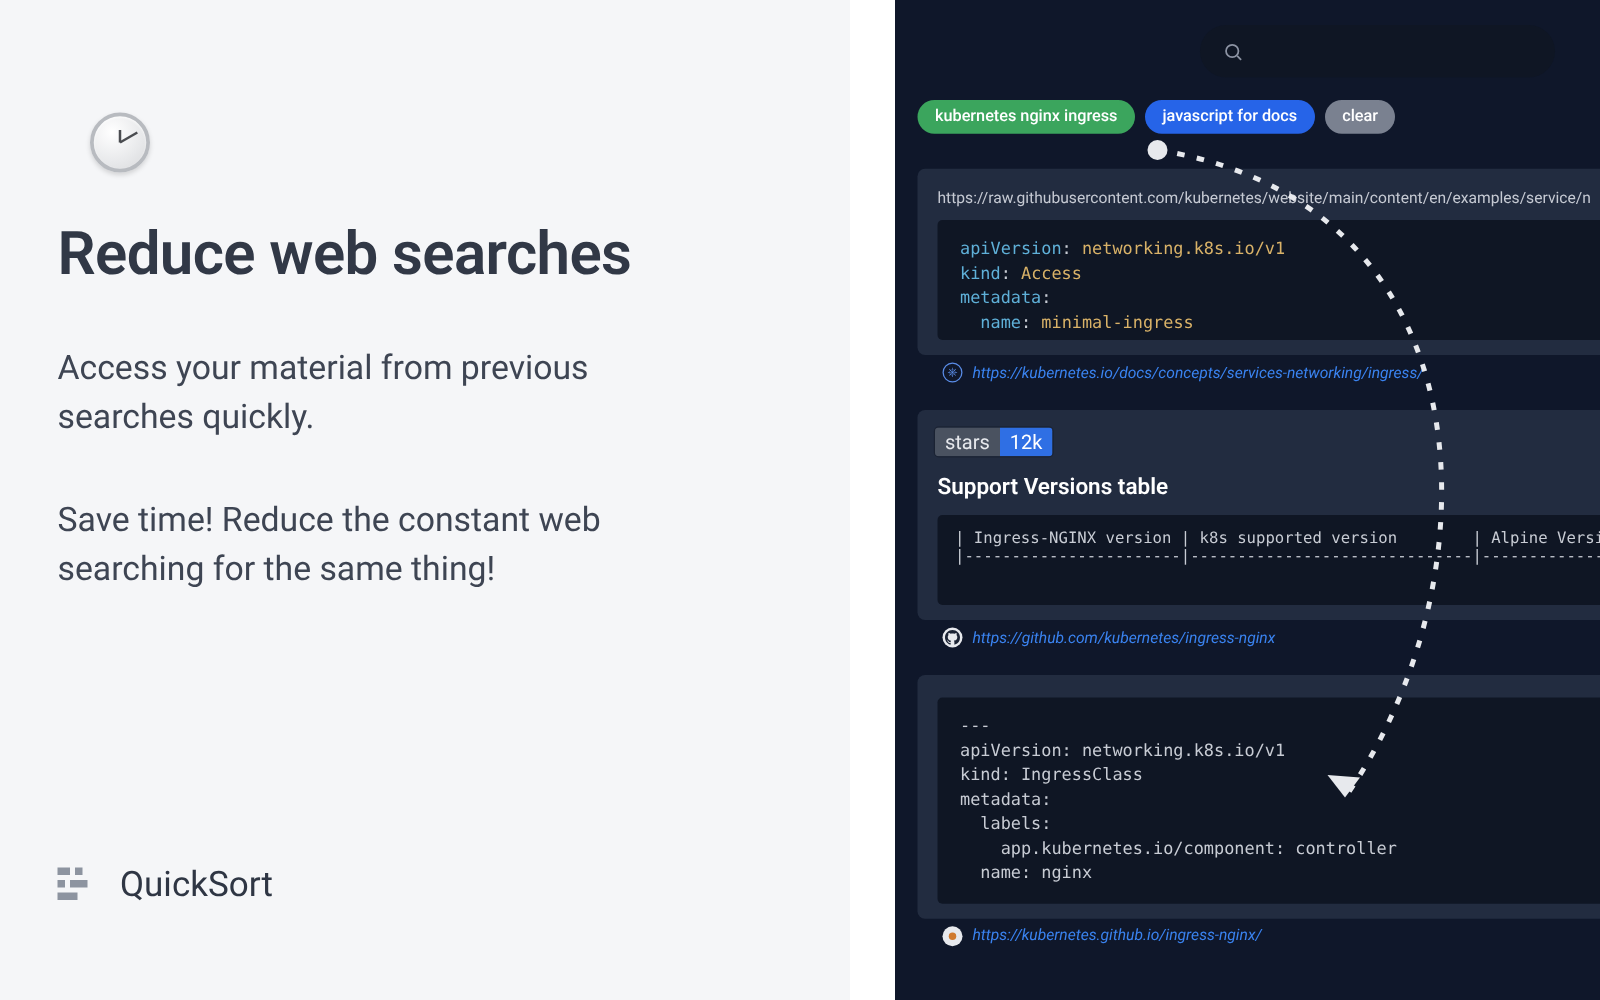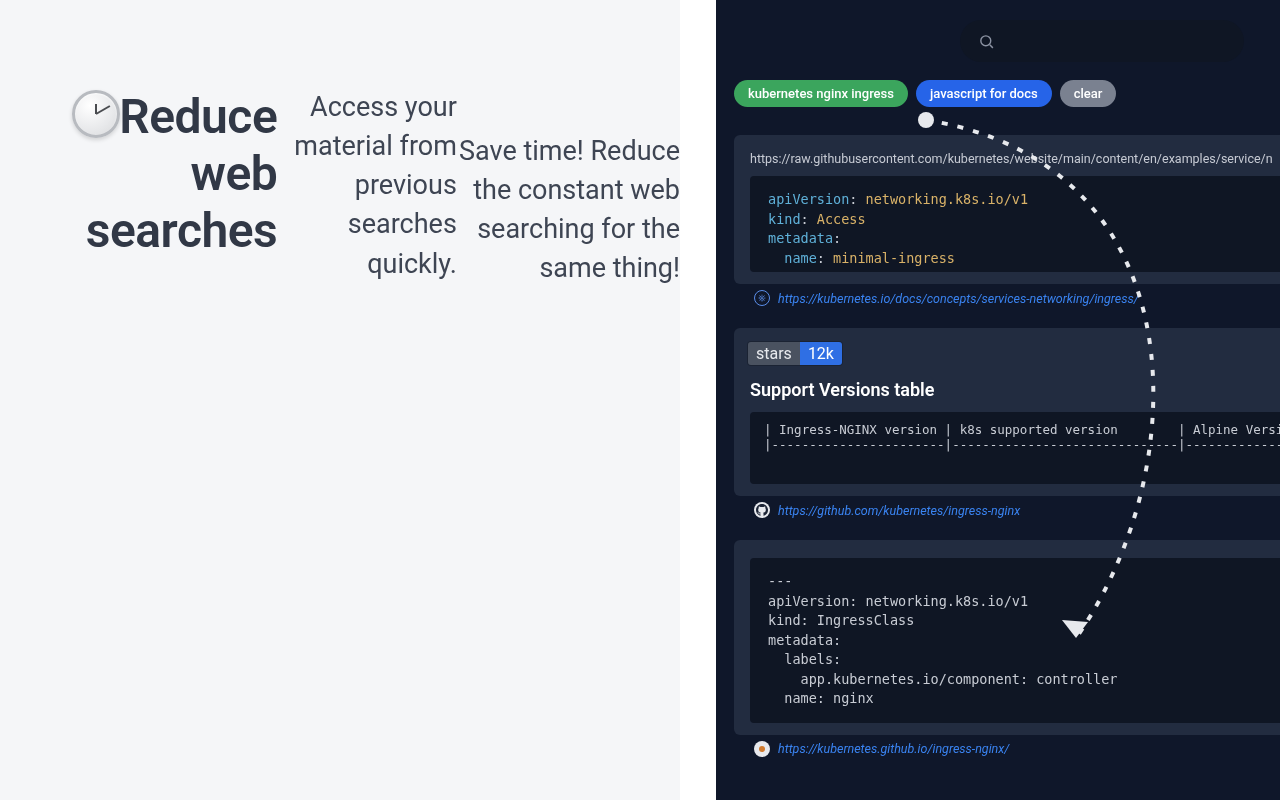--- a/index.html
+++ b/index.html
@@ -3,22 +3,21 @@
 <meta charset="utf-8">
 <style>
   * { box-sizing: border-box; margin: 0; padding: 0; }
   html, body { width: 1280px; height: 800px; overflow: hidden; font-family: -apple-system, BlinkMacSystemFont, "Segoe UI", Roboto, Helvetica, Arial, sans-serif; }
   .root { display: flex; width: 100%; height: 100%; }
   .left {
     width: 680px;
     background: #f5f6f8;
     padding: 88px 0 0 46px;
     display: flex;
-    flex-direction: row;
-    text-align: right;
+    flex-direction: column;
   }
   .clock-icon {
     width: 56px; height: 56px; margin-left: 24px; margin-bottom: 30px;
     position: relative;
   }
   .clock-face {
     width: 48px; height: 48px; border-radius: 50%;
     background: radial-gradient(circle at 35% 30%, #ffffff, #e8e9eb 60%, #d8d9db);
     border: 3px solid #b8bbc0;
     position: absolute; top: 2px; left: 2px;
@@ -148,20 +147,30 @@
     <div class="clock-icon">
       <div class="clock-face">
         <div class="clock-hand-h"></div>
         <div class="clock-hand-m"></div>
       </div>
     </div>
     <h1 class="headline">Reduce web searches</h1>
     <p class="para">Access your material from previous searches quickly.</p>
     <p class="para">Save time! Reduce the constant web searching for the same thing!</p>
     <div class="spacer-above-brand"></div>
+    <div class="brand">
+      <div class="brand-icon">
+        <span style="top:2px;left:0;width:10px;height:6px;"></span>
+        <span style="top:2px;left:14px;width:6px;height:6px;"></span>
+        <span style="top:12px;left:0;width:6px;height:6px;"></span>
+        <span style="top:12px;left:10px;width:14px;height:6px;"></span>
+        <span style="top:22px;left:0;width:16px;height:6px;"></span>
+      </div>
+      <span class="brand-name">QuickSort</span>
+    </div>
   </div>
 
   <div class="right">
     <div class="search-wrap">
       <svg viewBox="0 0 24 24">
           <circle cx="11" cy="11" r="7"></circle>
           <line x1="21" y1="21" x2="16.65" y2="16.65"></line>
         </svg>
     </div>
 

